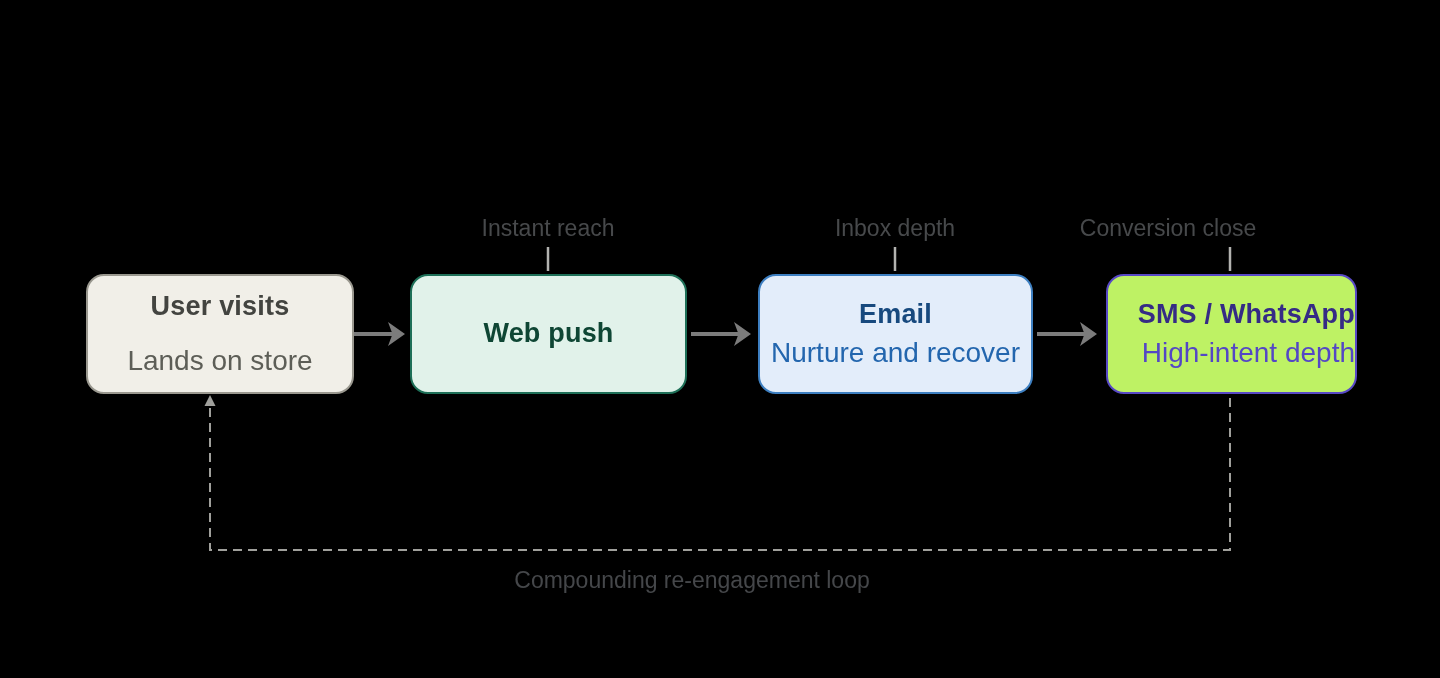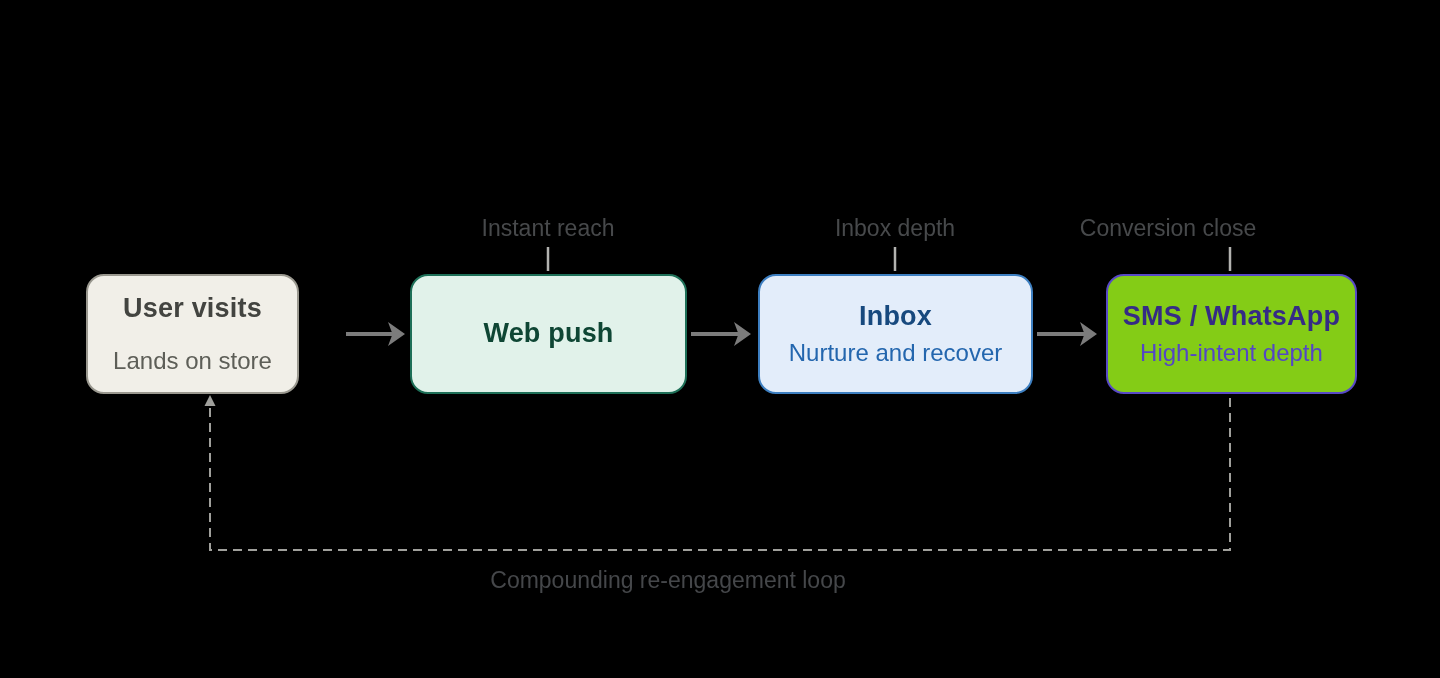--- a/index.html
+++ b/index.html
@@ -47,21 +47,21 @@
     text-align: center;
   }
   .node-title {
     font-size: 27px;
     font-weight: 600;
     letter-spacing: 0.2px;
     line-height: 1.15;
     white-space: nowrap;
   }
   .node-subtitle {
-    font-size: 24px;
+    font-size: 28px;
     font-weight: 400;
     line-height: 1.1;
     white-space: nowrap;
   }
   .stage-label {
     position: absolute;
     transform: translateX(-50%);
     font-size: 23px;
     font-weight: 500;
     color: var(--stage-label, #47494b);
@@ -71,28 +71,28 @@
   .loop-label {
     position: absolute;
     transform: translateX(-50%);
     font-size: 23px;
     font-weight: 500;
     color: var(--loop-label, #45474a);
     white-space: nowrap;
     line-height: 1.2;
   }
   
-  .node-0 { left: 86px;   top: 274px; width: 213px; height: 120px; gap: 24px; }
+  .node-0 { left: 86px;   top: 274px; width: 268px; height: 120px; gap: 24px; }
   .node-1 { left: 410px;  top: 274px; width: 277px; height: 120px; gap: 24px; }
   .node-2 { left: 758px;  top: 274px; width: 275px; height: 120px; }
   .node-3 { left: 1106px; top: 274px; width: 251px; height: 120px; }
   .stage-label-1 { left: 548px;  top: 215px; }
   .stage-label-2 { left: 895px;  top: 215px; }
   .stage-label-3 { left: 1168px; top: 215px; }
-  .loop-label-pos { left: 668px; top: 567px; }
+  .loop-label-pos { left: 692px; top: 567px; }
 </style>
 </head>
 <body>
 
 <div class="stage" style="--bg: #000000; --flow-arrow: #7c7c7c; --stage-label: #47494b; --connector: #b3b3b0; --loop-line: #a0a09c; --loop-label: #45474a;">
 
   <svg class="overlay" width="1440" height="678" viewBox="0 0 1440 678">
     <defs>
       <marker id="arrowhead" markerUnits="userSpaceOnUse" markerWidth="18" markerHeight="26" refX="14" refY="12" orient="auto">
         <path class="arrow-fill" d="M0,0 L17,12 L0,24 L4.5,12 Z"></path>
@@ -118,24 +118,24 @@
   <div class="node node-0" style="background: rgb(241, 239, 232); border-color: rgb(154, 152, 143);">
     <div class="node-title" style="color: rgb(67, 68, 64);">User visits</div>
     <div class="node-subtitle" style="color: rgb(93, 94, 87);">Lands on store</div>
   </div>
 
   <div class="node node-1" style="background: rgb(225, 242, 234); border-color: rgb(30, 112, 88);">
     <div class="node-title" style="color: rgb(14, 70, 52);">Web push</div>
   </div>
 
   <div class="node node-2" style="background: rgb(227, 237, 250); border-color: rgb(61, 127, 193);">
-    <div class="node-title" style="color: rgb(23, 73, 126);">Inbox</div>
+    <div class="node-title" style="color: rgb(23, 73, 126);">Email</div>
     <div class="node-subtitle" style="color: rgb(35, 102, 174);">Nurture and recover</div>
   </div>
 
-  <div class="node node-3" style="background: #84cc16; border-color: rgb(88, 73, 198);">
+  <div class="node node-3" style="background: #bef264; border-color: rgb(88, 73, 198); align-items: flex-end;">
     <div class="node-title" style="color: rgb(53, 43, 133);">SMS / WhatsApp</div>
     <div class="node-subtitle" style="color: rgb(84, 71, 197);">High-intent depth</div>
   </div>
 
   <div class="loop-label loop-label-pos">Compounding re-engagement loop</div>
 
 </div>
 
 </body></html>

